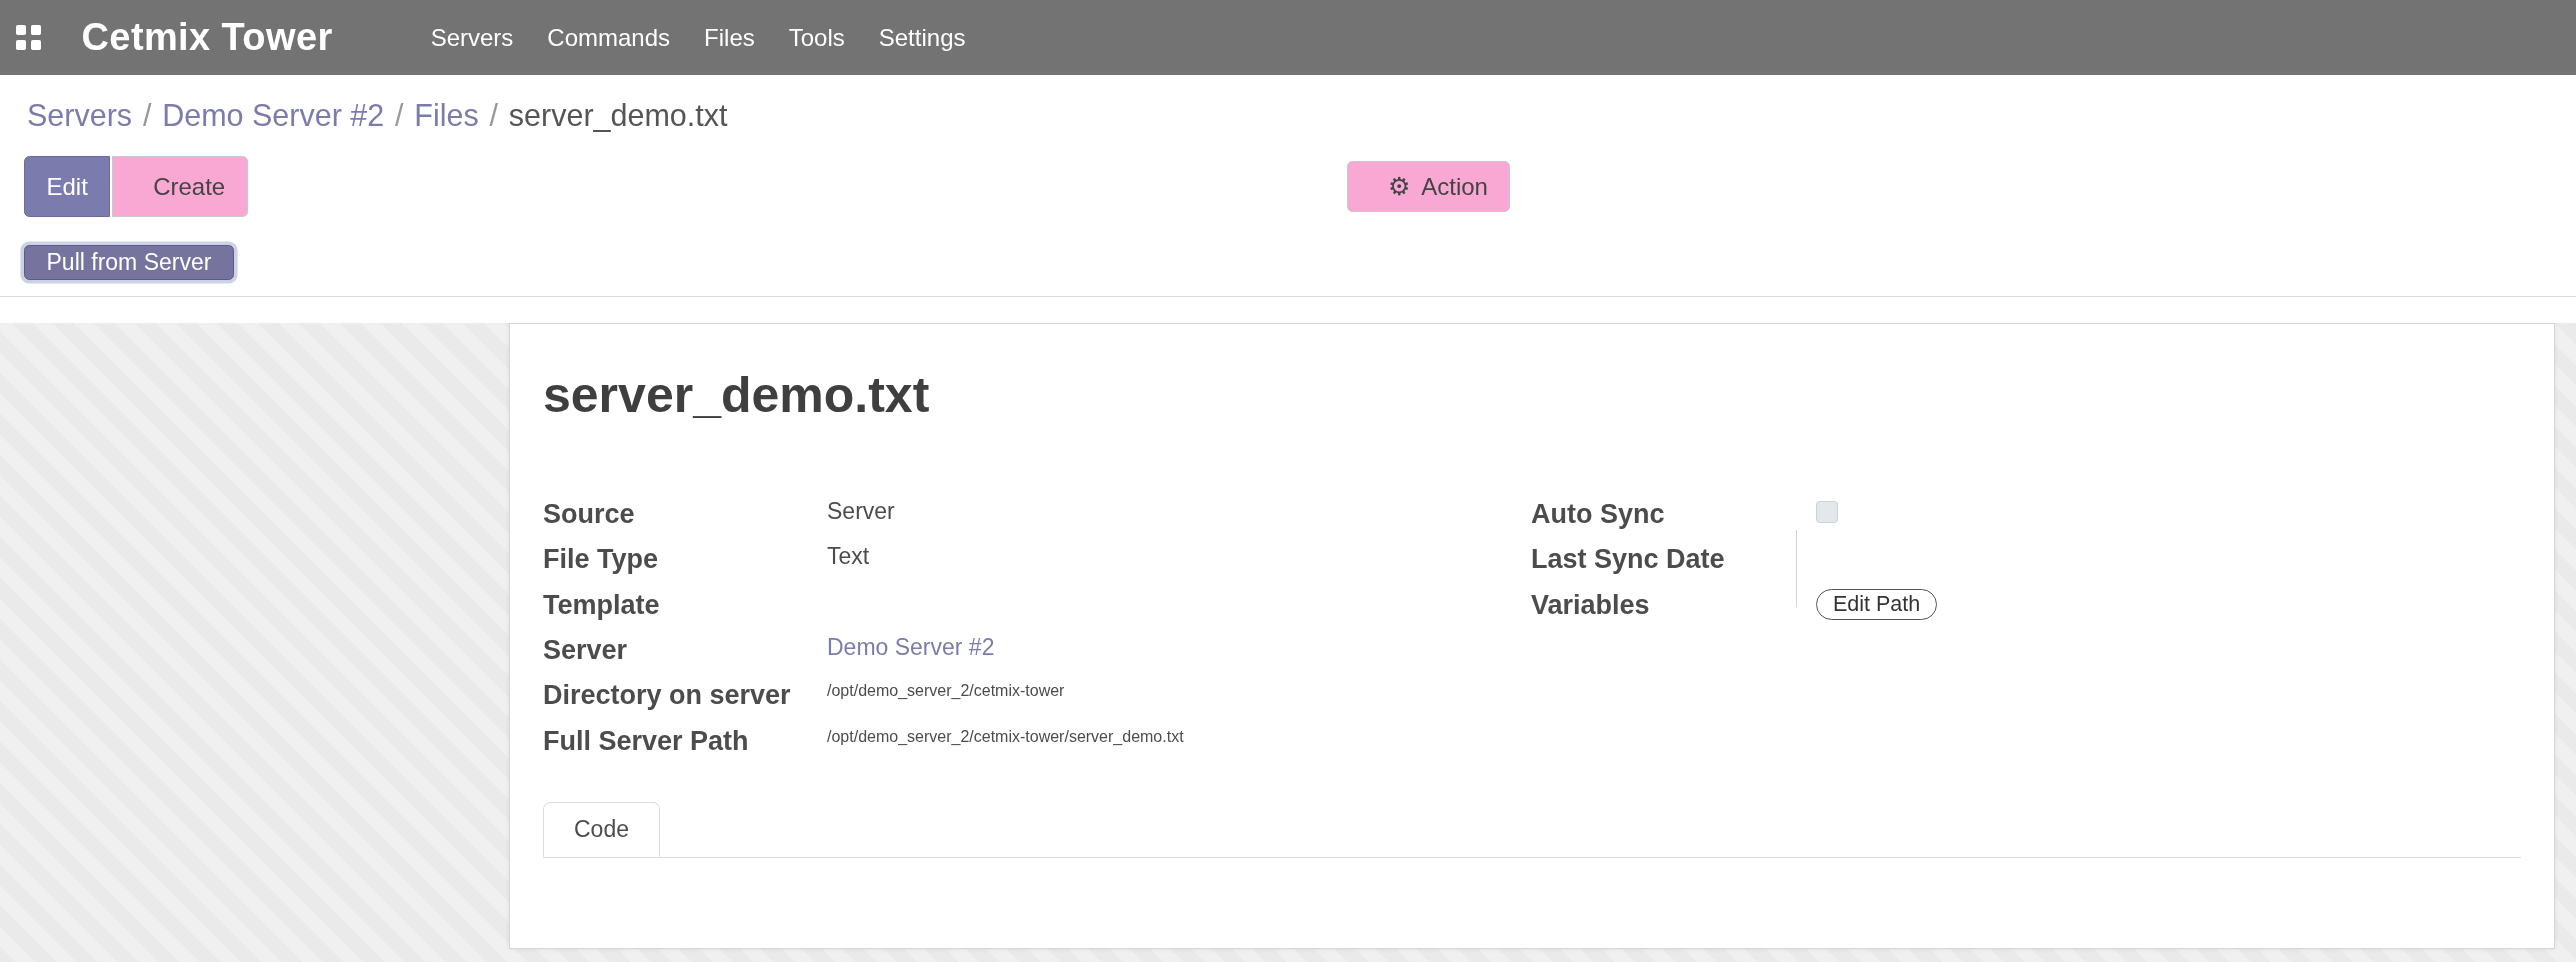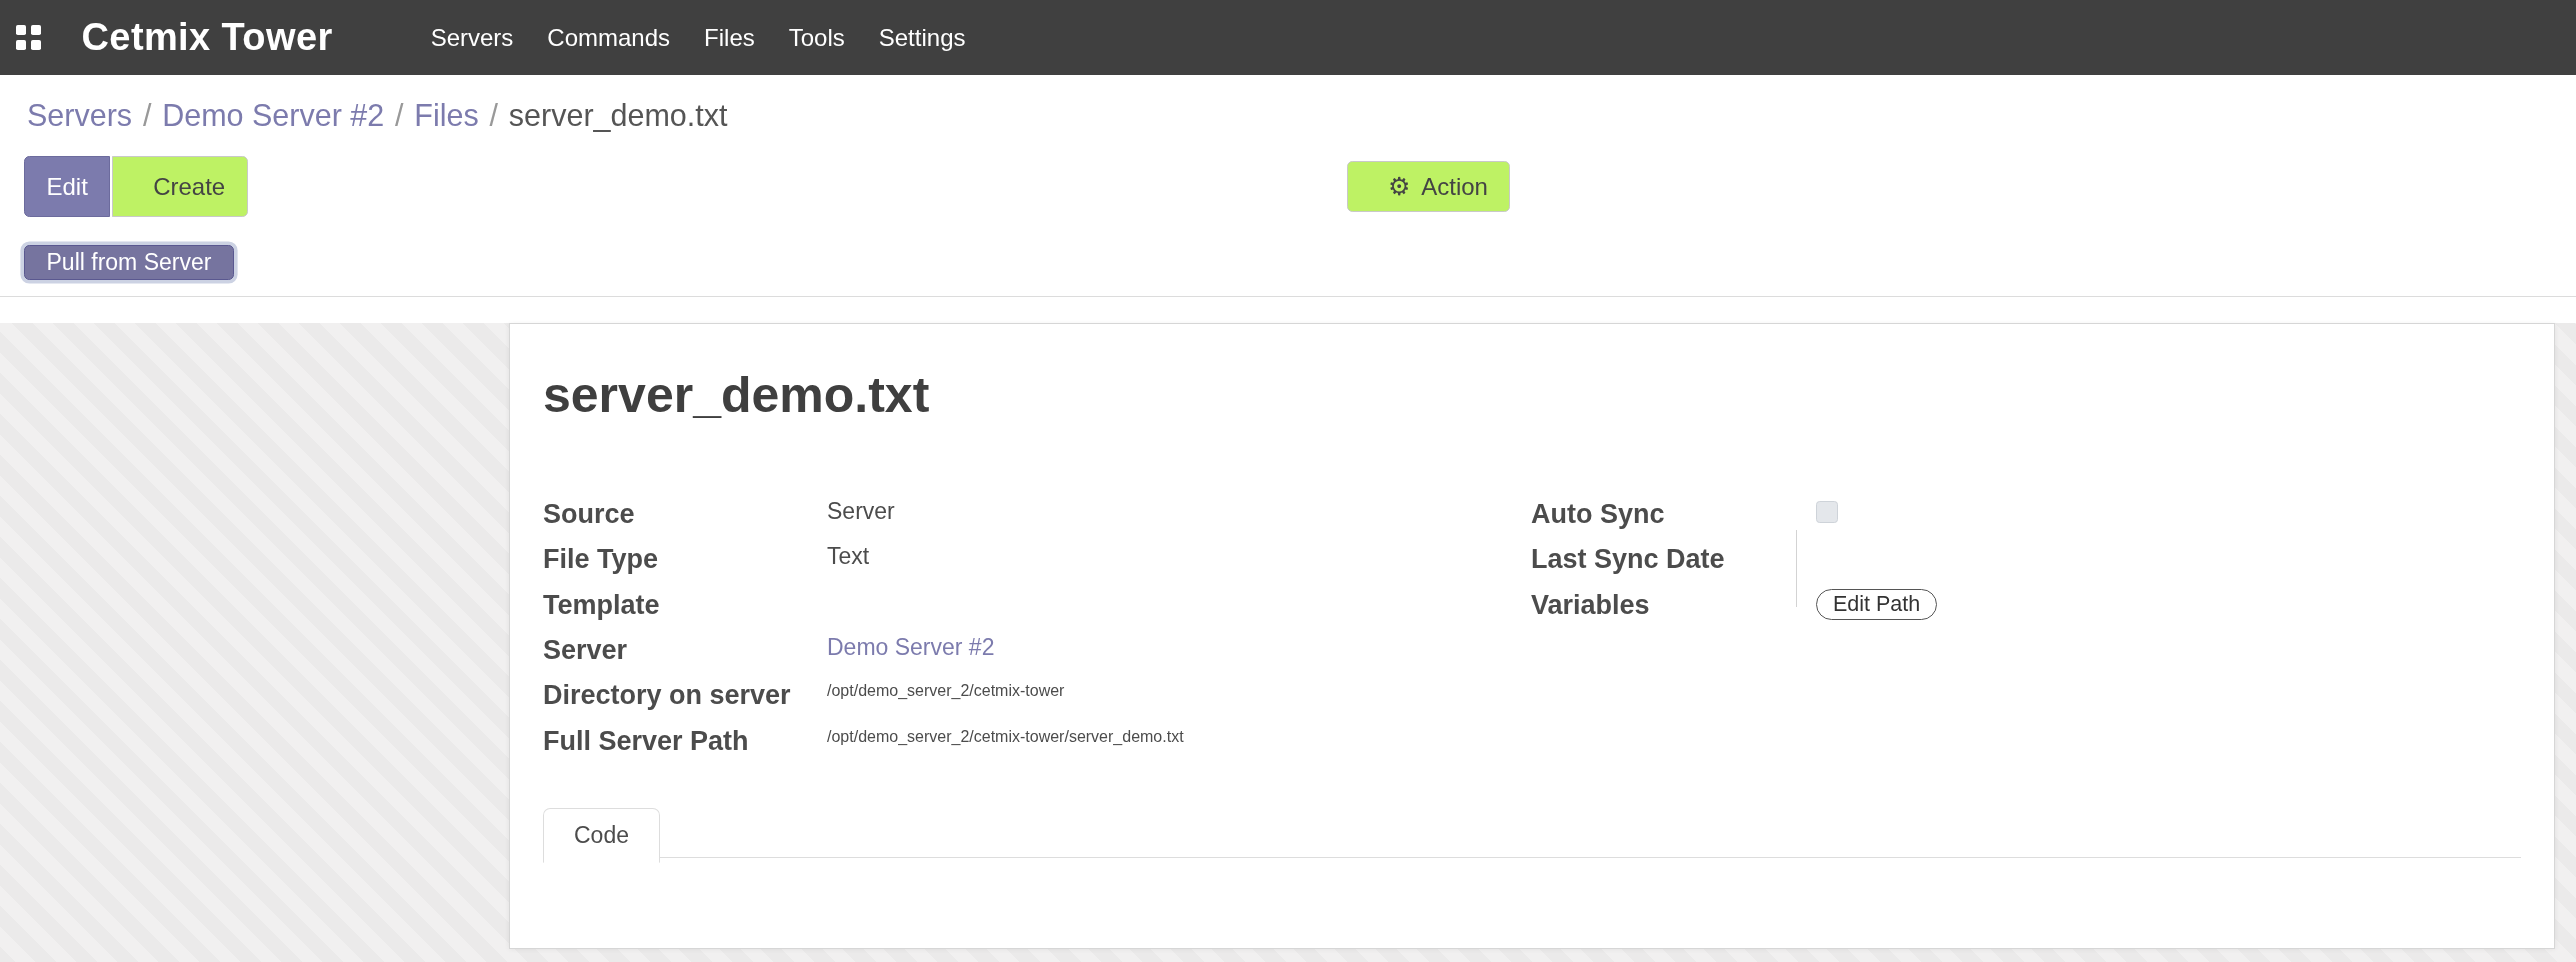--- a/index.html
+++ b/index.html
@@ -5,21 +5,21 @@
   * { box-sizing: border-box; }
   html, body { margin: 0; padding: 0; }
   body {
     width: 2576px; height: 962px; overflow: hidden;
     font-family: "Liberation Sans", sans-serif;
     background: #fff; color: #4c4c4c;
   }
 
   
   .topbar {
-    height: 75px; background: #404040;
+    height: 75px; background: #737373;
     display: flex; align-items: center;
     padding-left: 16px;
   }
   .apps-icon {
     display: grid; grid-template-columns: 10px 10px; grid-gap: 4.5px;
     cursor: pointer;
   }
   .apps-icon span { width: 10px; height: 10px; background: #fff; border-radius: 1.8px; }
   .brand {
     margin-left: 41px; color: #fff; font-size: 38px; font-weight: 700;
@@ -47,21 +47,21 @@
   .btn {
     height: 61px; font-size: 24px; padding: 0 21.5px;
     display: inline-flex; align-items: center; justify-content: center;
     border-radius: 5.4px; cursor: pointer; white-space: nowrap;
     font-family: "Liberation Sans", sans-serif;
   }
   .btn-primary {
     background: #7c7bad; color: #fff; border: 0.9px solid #6c6b9d;
   }
   .btn-default {
-    background: #bef264; color: #444; border: 0.9px solid #c9c9c9; padding-left: 40px;
+    background: #f9a8d4; color: #444; border: 0.9px solid #c9c9c9; padding-left: 40px;
   }
   .btn-group .btn:first-child { border-radius: 5.4px 0 0 5.4px; }
   .btn-group .btn:last-child { border-radius: 0 5.4px 5.4px 0; margin-left: 1.8px; }
 
   .action-btn {
     position: absolute; left: 1347px; top: 86px; height: 51px;
   }
   .action-btn .gear { margin-right: 10.8px; font-size: 25px; line-height: 1; }
 
   .pull-row { margin: 28px 0 0 24px; }
@@ -107,21 +107,21 @@
     padding: 0.9px 16px; font-size: 21.5px; line-height: 27px; color: #333;
     white-space: nowrap;
   }
   .vdivider {
     position: absolute; left: 265px; top: 32px; width: 0.9px; height: 77px;
     background: #d3d3d3;
   }
 
   .tabbar { margin-top: 32px; border-bottom: 0.9px solid #ddd; }
   .tab {
-    display: inline-block; position: relative; top: 6px;
+    display: inline-block; position: relative; top: 0;
     padding: 12.6px 30px; font-size: 23px; color: #4c4c4c;
     background: #fff; border: 0.9px solid #ddd; border-bottom: 0.9px solid #fff;
     border-radius: 7.2px 7.2px 0 0; cursor: pointer;
   }
 </style>
 </head>
 <body>
 
 <header class="topbar">
   <div class="apps-icon">

